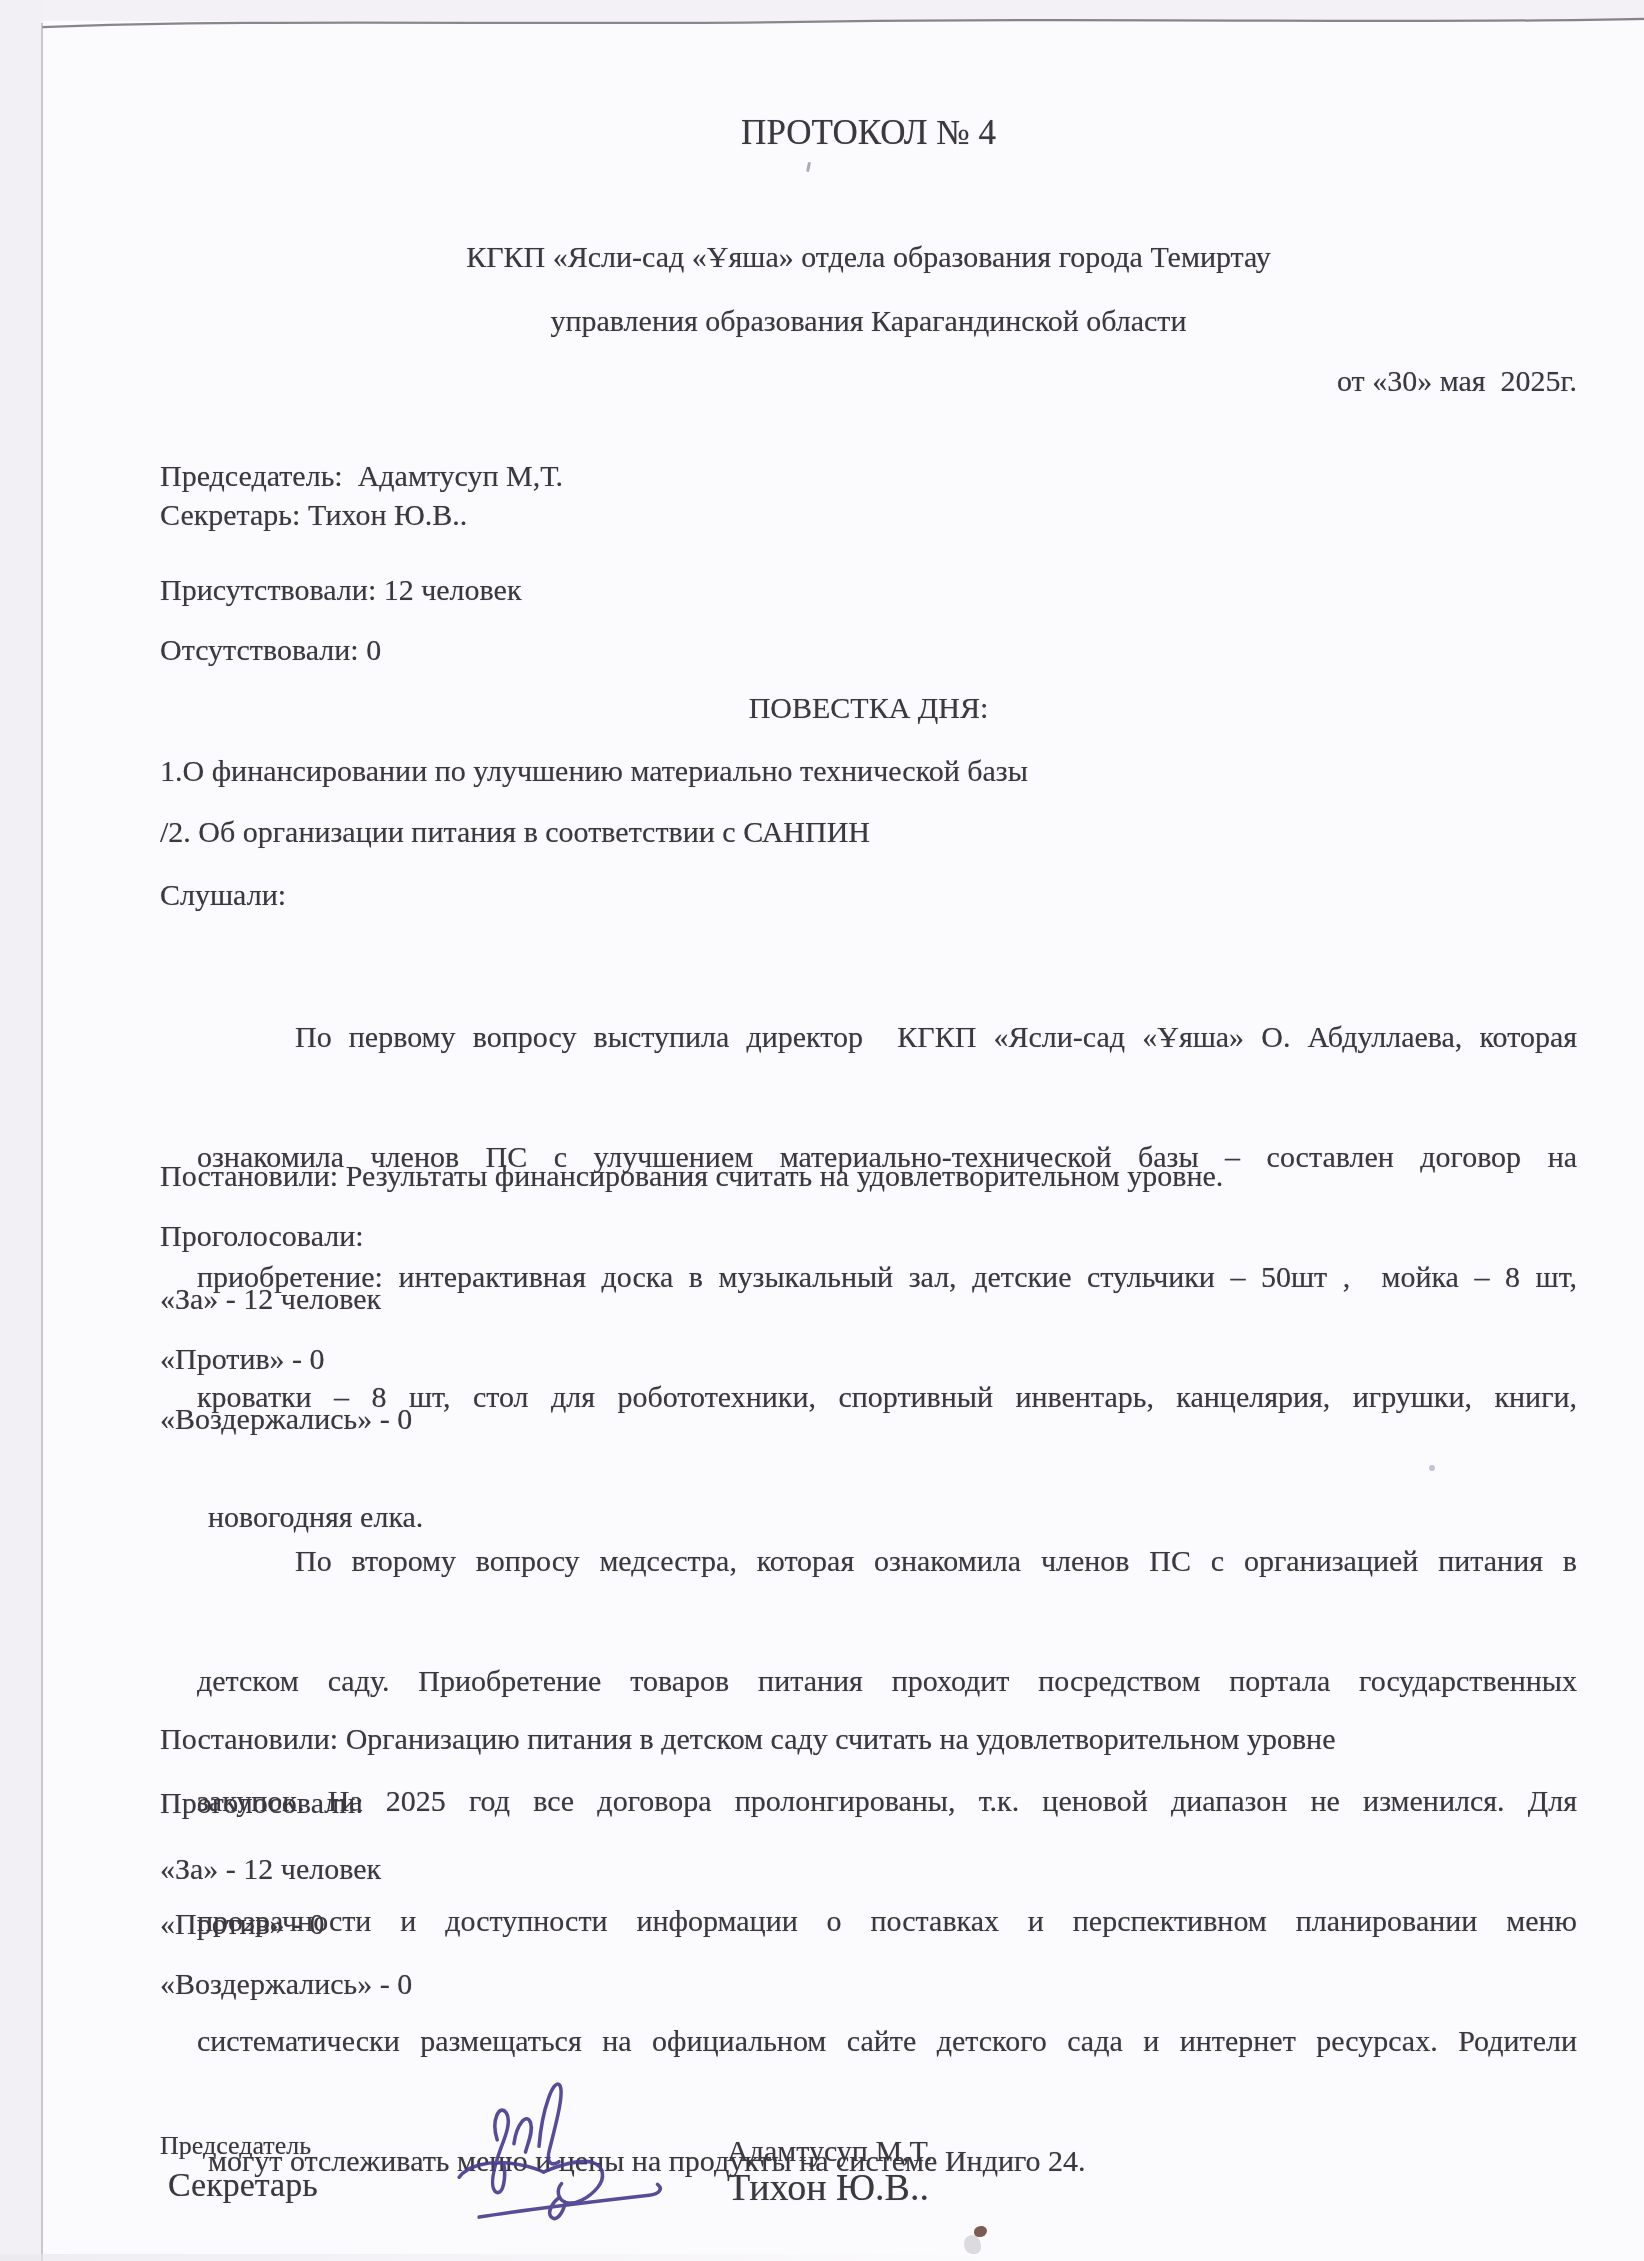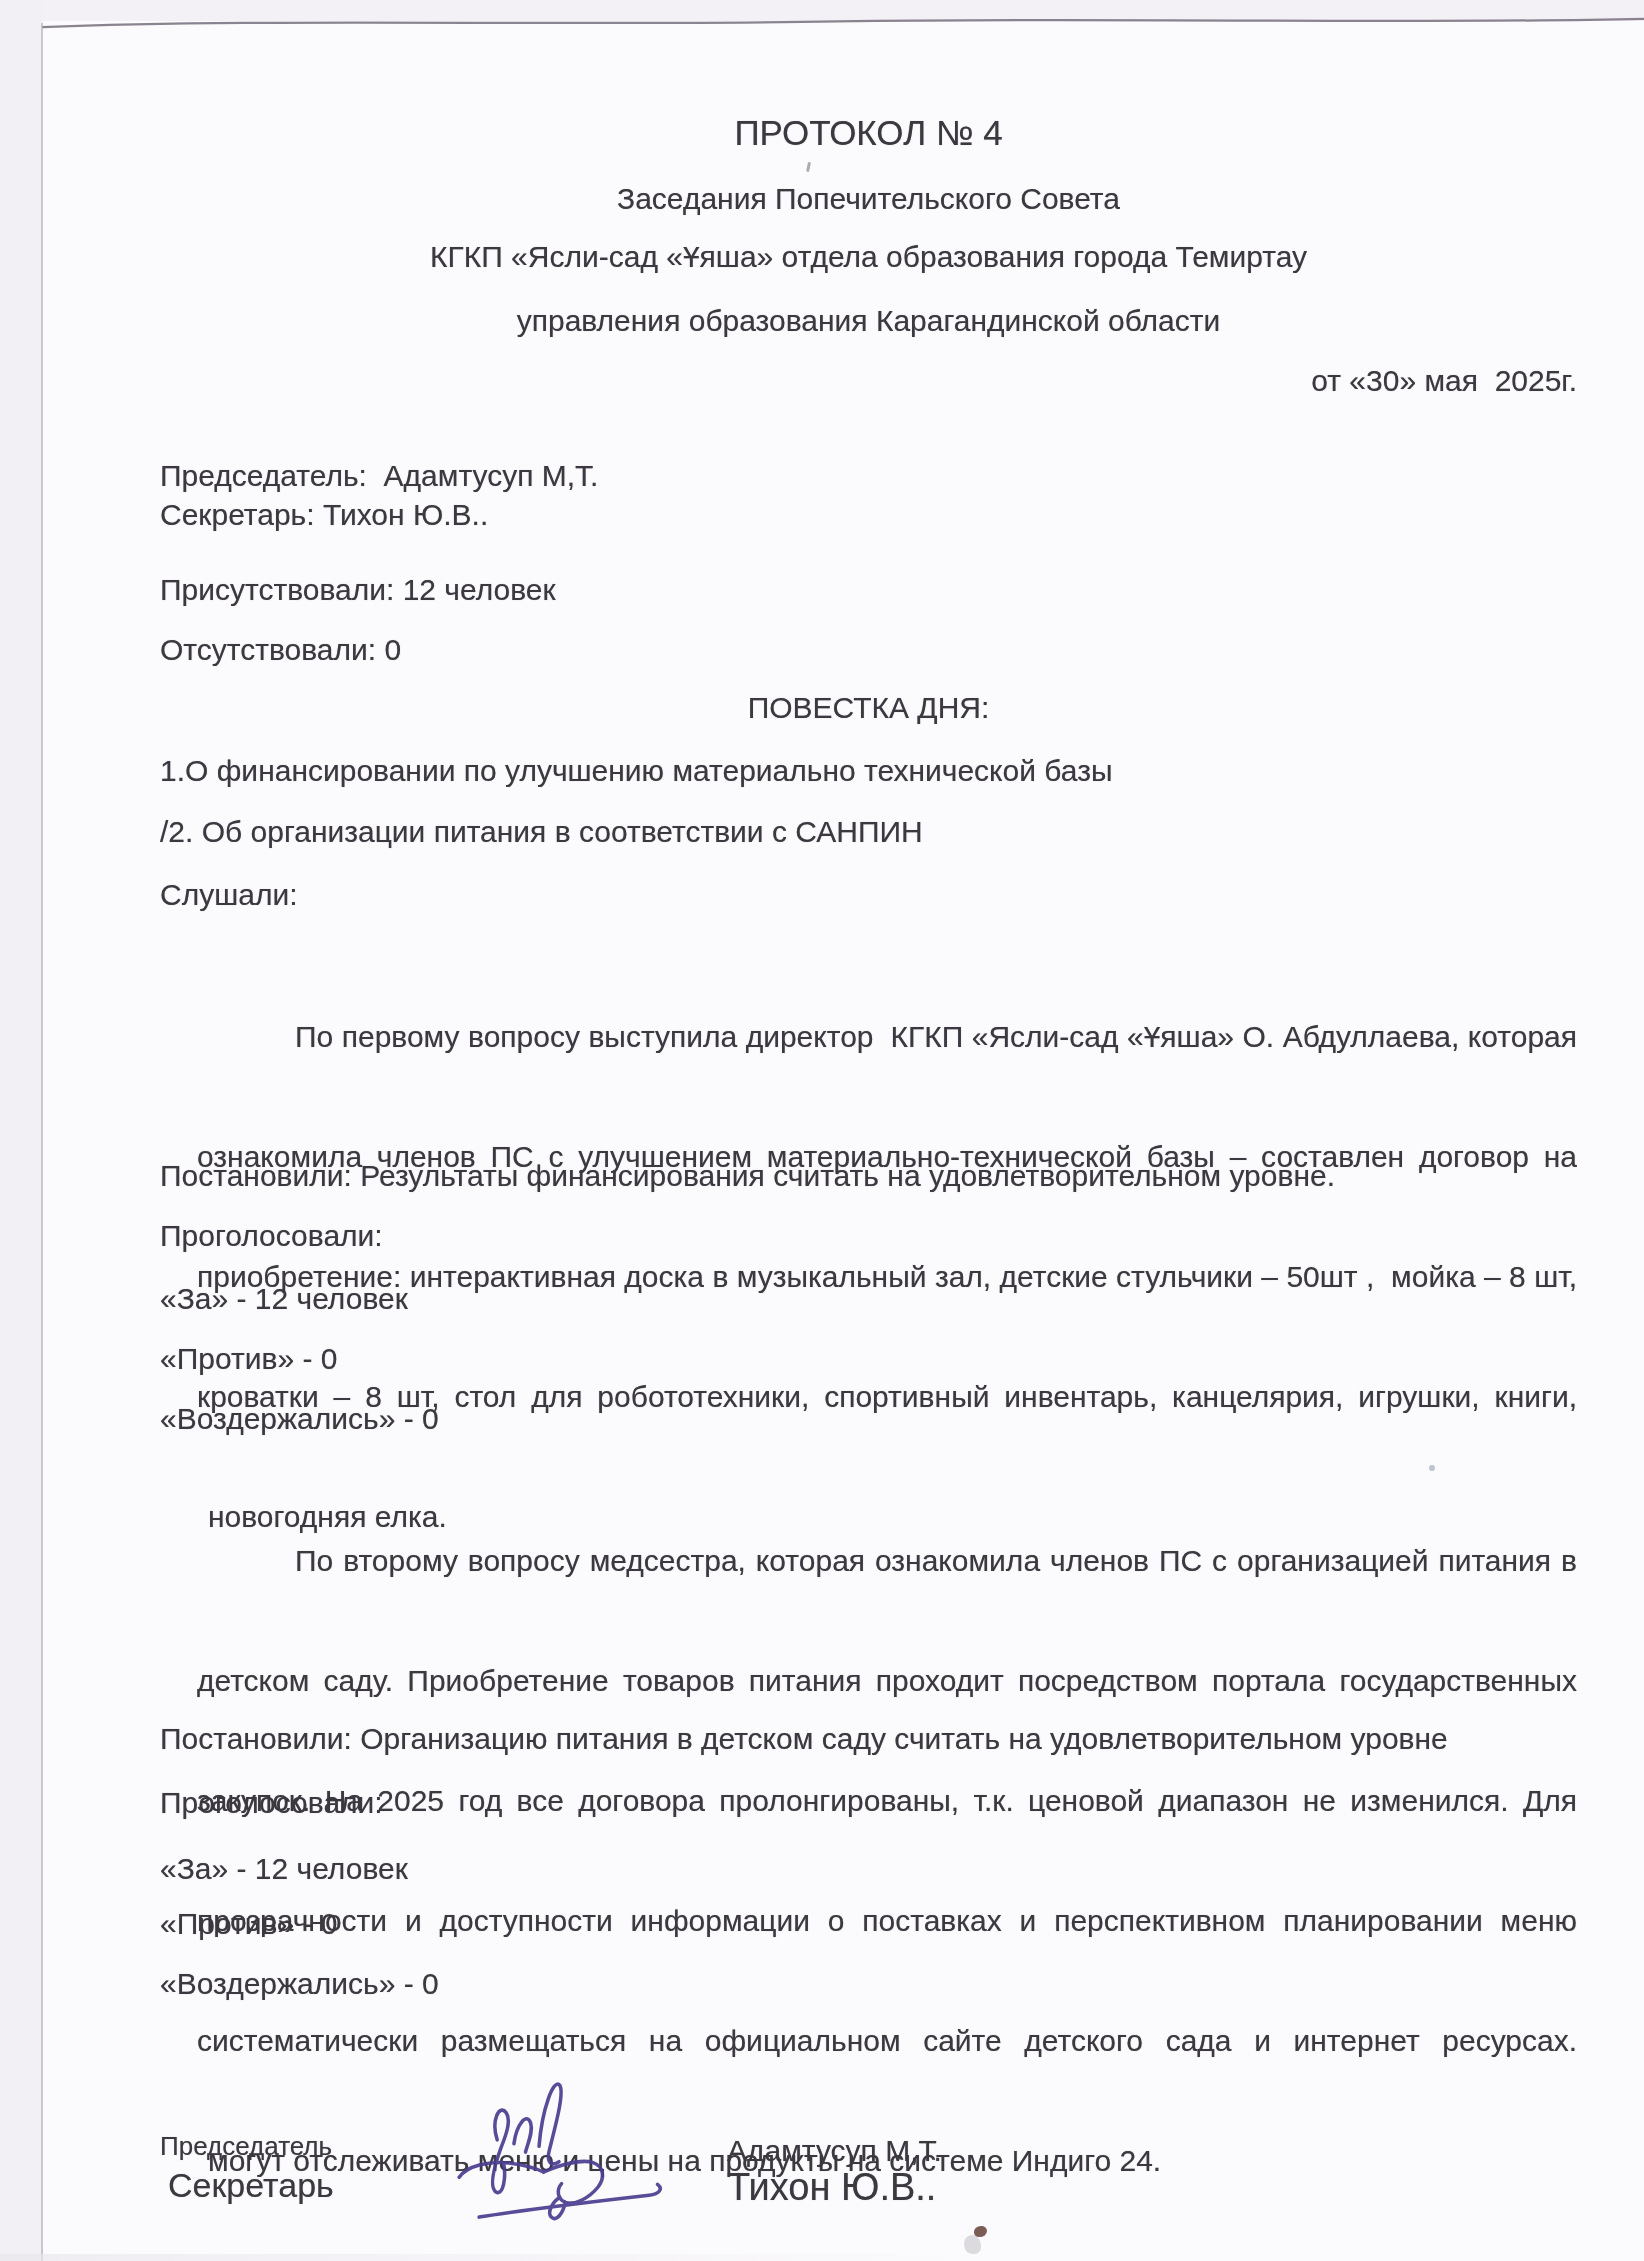--- a/index.html
+++ b/index.html
@@ -1,20 +1,20 @@
 <!DOCTYPE html>
 <html style="font-size:10.3px"><head>
 <meta charset="utf-8">
 <style>
   html,body{margin:0;padding:0;background:#fbfafc;}
   .page{
     position:relative;
     width:1644px;height:2261px;
     background:#fbfafc;
-    font-family:Liberation Sans, sans-serif;
+    font-family:Liberation Serif, serif;
     color:#3b3840;
     overflow:hidden;
     text-shadow:0 0 0.8px rgba(59,56,64,.5);
   }
   .abs{position:absolute;}
   .l{position:absolute;left:160px;width:1417px;font-size:30px;line-height:40px;white-space:pre-wrap;}
   .center{text-align:center;}
   .right{text-align:right;}
   .title{font-size:35px;}
   .jline{text-align:justify;text-align-last:justify;height:40px;overflow:hidden;margin-left:37px;}
@@ -42,21 +42,20 @@
   <svg class="abs" style="left:0;top:0;width:1644px;height:39px" viewBox="0 0 2552 60">
     <path d="M 66 42 C 400 28 850 40 1300 33 C 1750 26 2150 38 2552 29" fill="none" stroke="#6e6774" stroke-width="3.5" opacity="0.8"></path>
   </svg>
   <div class="scan-bottom-smudge"></div>
   <div class="speck1"></div>
   <div class="speck2"></div>
   <div class="speck3b"></div>
   <div class="speck3"></div>
 
   <div class="l center title" style="top:113px">ПРОТОКОЛ № 4</div>
-  <div class="l center" style="top:179px">Заседания Попечительского Совета</div>
   <div class="l center" style="top:237px">КГКП «Ясли-сад «Ұяша» отдела образования города Темиртау</div>
   <div class="l center" style="top:301px">управления образования Карагандинской области</div>
   <div class="l right" style="top:361px">от «30» мая  2025г.</div>
 
   <div class="l" style="top:456px">Председатель:  Адамтусуп М,Т.</div>
   <div class="l" style="top:495px">Секретарь: Тихон Ю.В..</div>
   <div class="l" style="top:570px">Присутствовали: 12 человек</div>
   <div class="l" style="top:630px">Отсутствовали: 0</div>
 
   <div class="l center" style="top:688px">ПОВЕСТКА ДНЯ:</div>

